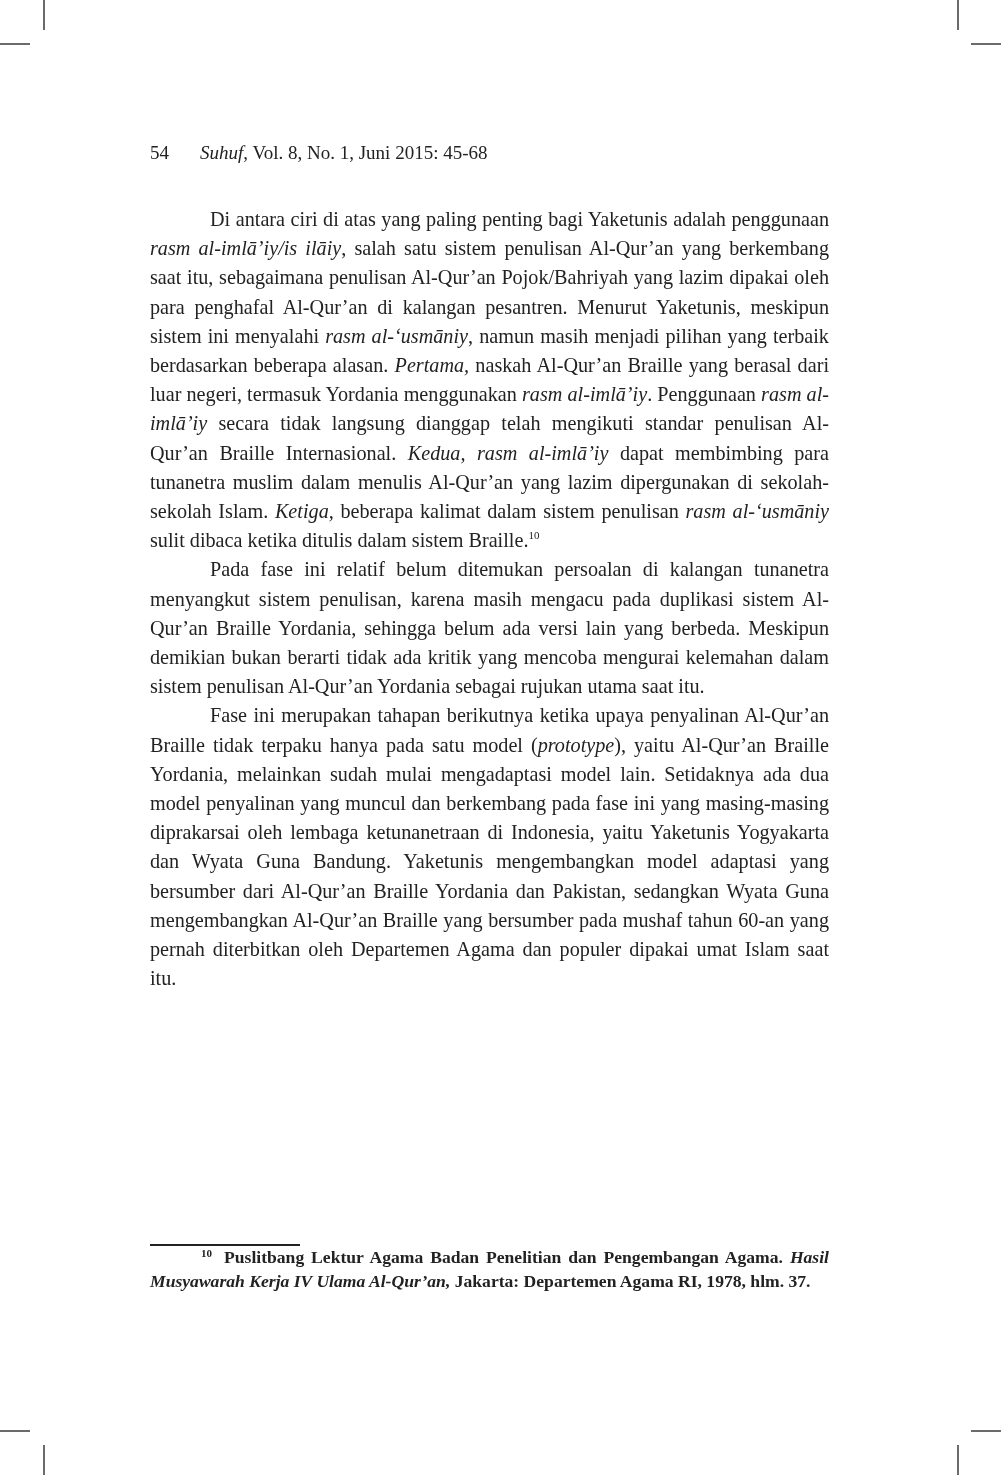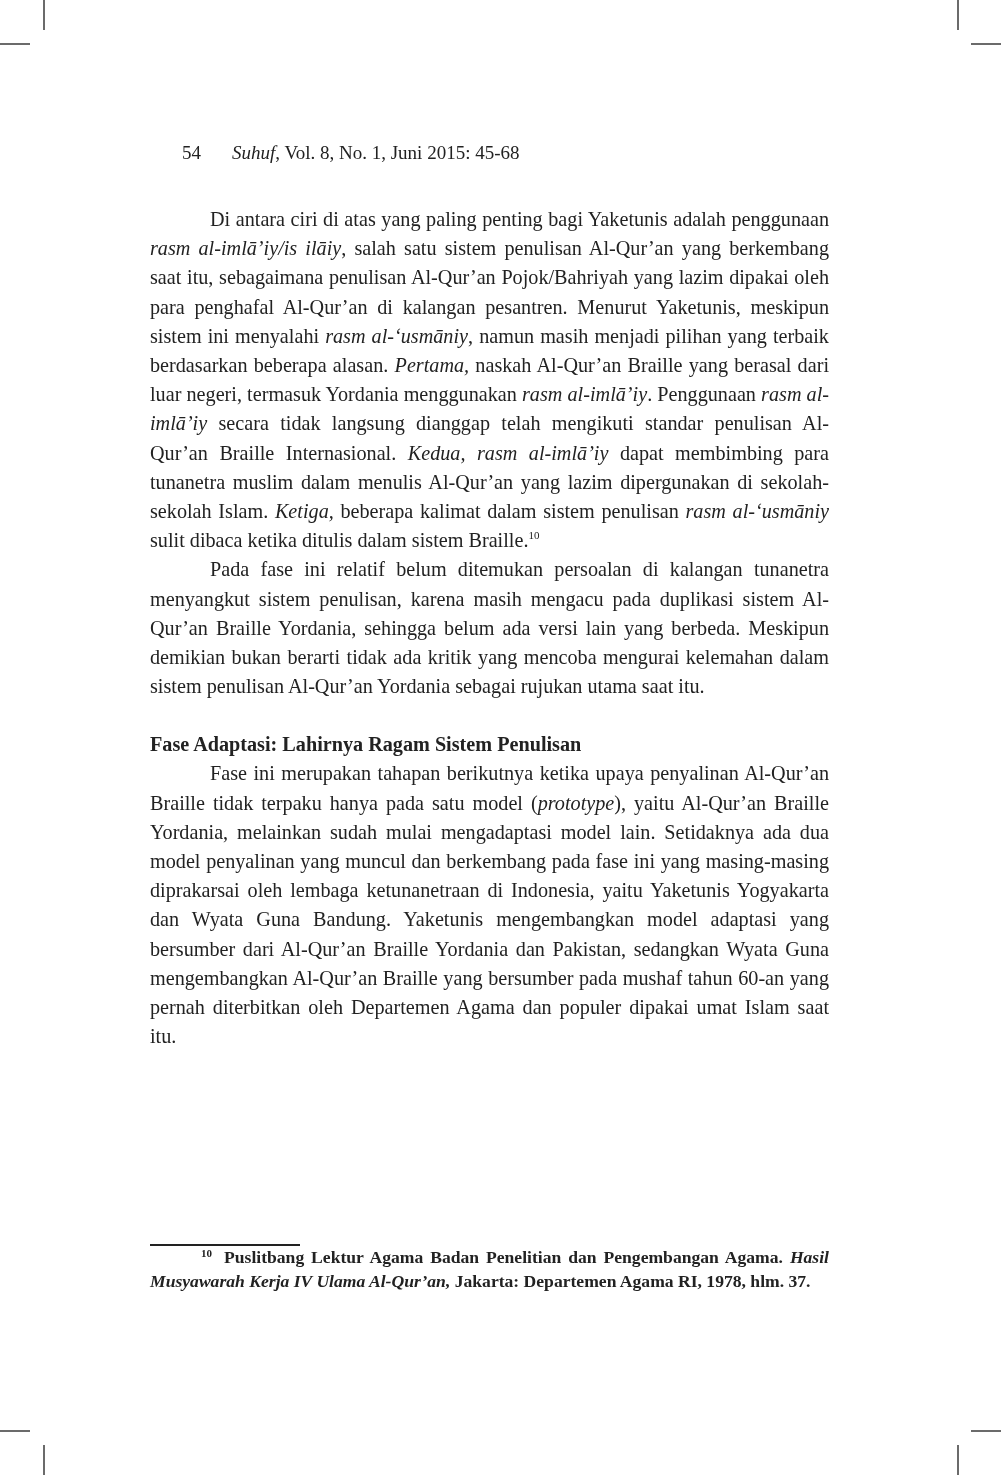--- a/index.html
+++ b/index.html
@@ -7,21 +7,21 @@
     .crop { position: absolute; background: #6b6b6b; }
     .v { width: 2px; height: 30px; }
     .h { height: 2px; width: 30px; }
     .page {
       position: absolute; left: 150px; top: 0; width: 679px;
       font-family: "Liberation Serif", serif; color: #222222;
       font-size: 20.2px; line-height: 29.2px;
     }
     .running-head {
       position: absolute; top: 141px; left: 0;
-      font-size: 19px; line-height: 24px; white-space: nowrap; margin-left: 32px;
+      font-size: 19px; line-height: 24px; white-space: nowrap;
     }
     .running-head .pnum { display: inline-block; width: 50px; }
     .running-head i { font-style: italic; }
     .body-text { position: absolute; top: 205px; left: 0; width: 679px; }
     p { margin: 0; text-align: justify; text-indent: 60px; hyphens: none; }
     .sect-head { font-weight: bold; text-indent: 0; margin-top: 29px; line-height: 29px; }
     em { font-style: italic; margin-top: 23px; }
     sup { font-size: 11px; line-height: 0; vertical-align: 8px; }
     .fn-rule { position: absolute; top: 1244px; left: 0; width: 150px; height: 2px; background: #222; }
     .footnote {
@@ -43,19 +43,18 @@
 <div class="crop h" style="left:971px;top:1430px;"></div>
 
 <div class="page">
   <div class="running-head">
     <span class="pnum">54</span><i>Suhuf</i><span>, Vol. 8, No. 1, Juni 2015: 45-68</span>
   </div>
 
   <div class="body-text">
     <p><span>Di antara ciri di atas yang paling penting bagi Yaketunis adalah penggunaan </span><em>rasm al-imlā’iy/is ilāiy</em><span>, salah satu sistem penulisan Al-Qur’an yang berkembang saat itu, sebagaimana penulisan Al-Qur’an Pojok/Bahriyah yang lazim dipakai oleh para penghafal Al-Qur’an di kalangan pesantren. Menurut Yaketunis, meskipun sistem ini menyalahi </span><em>rasm al-‘usmāniy</em><span>, namun masih menjadi pilihan yang terbaik berdasarkan beberapa alasan. </span><em>Pertama,</em><span> naskah Al-Qur’an Braille yang berasal dari luar negeri, termasuk Yordania menggunakan </span><em>rasm al-imlā’iy</em><span>. Penggunaan </span><em>rasm al-imlā’iy</em><span> secara tidak langsung dianggap telah mengikuti standar penulisan Al-Qur’an Braille Internasional. </span><em>Kedua, rasm al-imlā’iy</em><span> dapat membimbing para tunanetra muslim dalam menulis Al-Qur’an yang lazim dipergunakan di sekolah-sekolah Islam. </span><em>Ketiga,</em><span> beberapa kalimat dalam sistem penulisan </span><em>rasm al-‘usmāniy</em><span> sulit dibaca ketika ditulis dalam sistem Braille.</span><sup>10</sup></p>
     <p><span>Pada fase ini relatif belum ditemukan persoalan di kalangan tunanetra menyangkut sistem penulisan, karena masih mengacu pada duplikasi sistem Al-Qur’an Braille Yordania, sehingga belum ada versi lain yang berbeda. Meskipun demikian bukan berarti tidak ada kritik yang mencoba mengurai kelemahan dalam sistem penulisan Al-Qur’an Yordania sebagai rujukan utama saat itu.</span></p>
-    <p class="sect-head">Fase Adaptasi: Lahirnya Ragam Sistem Penulisan</p>
     <p><span>Fase ini merupakan tahapan berikutnya ketika upaya penyalinan Al-Qur’an Braille tidak terpaku hanya pada satu model (</span><em>prototype</em><span>), yaitu Al-Qur’an Braille Yordania, melainkan sudah mulai mengadaptasi model lain. Setidaknya ada dua model penyalinan yang muncul dan berkembang pada fase ini yang masing-masing diprakarsai oleh lembaga ketunanetraan di Indonesia, yaitu Yaketunis Yogyakarta dan Wyata Guna Bandung. Yaketunis mengembangkan model adaptasi yang bersumber dari Al-Qur’an Braille Yordania dan Pakistan, sedangkan Wyata Guna mengembangkan Al-Qur’an Braille yang bersumber pada mushaf tahun 60-an yang pernah diterbitkan oleh Departemen Agama dan populer dipakai umat Islam saat itu.</span></p>
   </div>
 
   <div class="fn-rule"></div>
   <div class="footnote"><span class="fn-mark">10</span><span><span>Puslitbang Lektur Agama Badan Penelitian dan Pengembangan Agama. </span><em>Hasil Musyawarah Kerja IV Ulama Al-Qur’an,</em><span> Jakarta: Departemen Agama RI, 1978, hlm. 37.</span></span></div>
 </div>
 
 </body></html>

